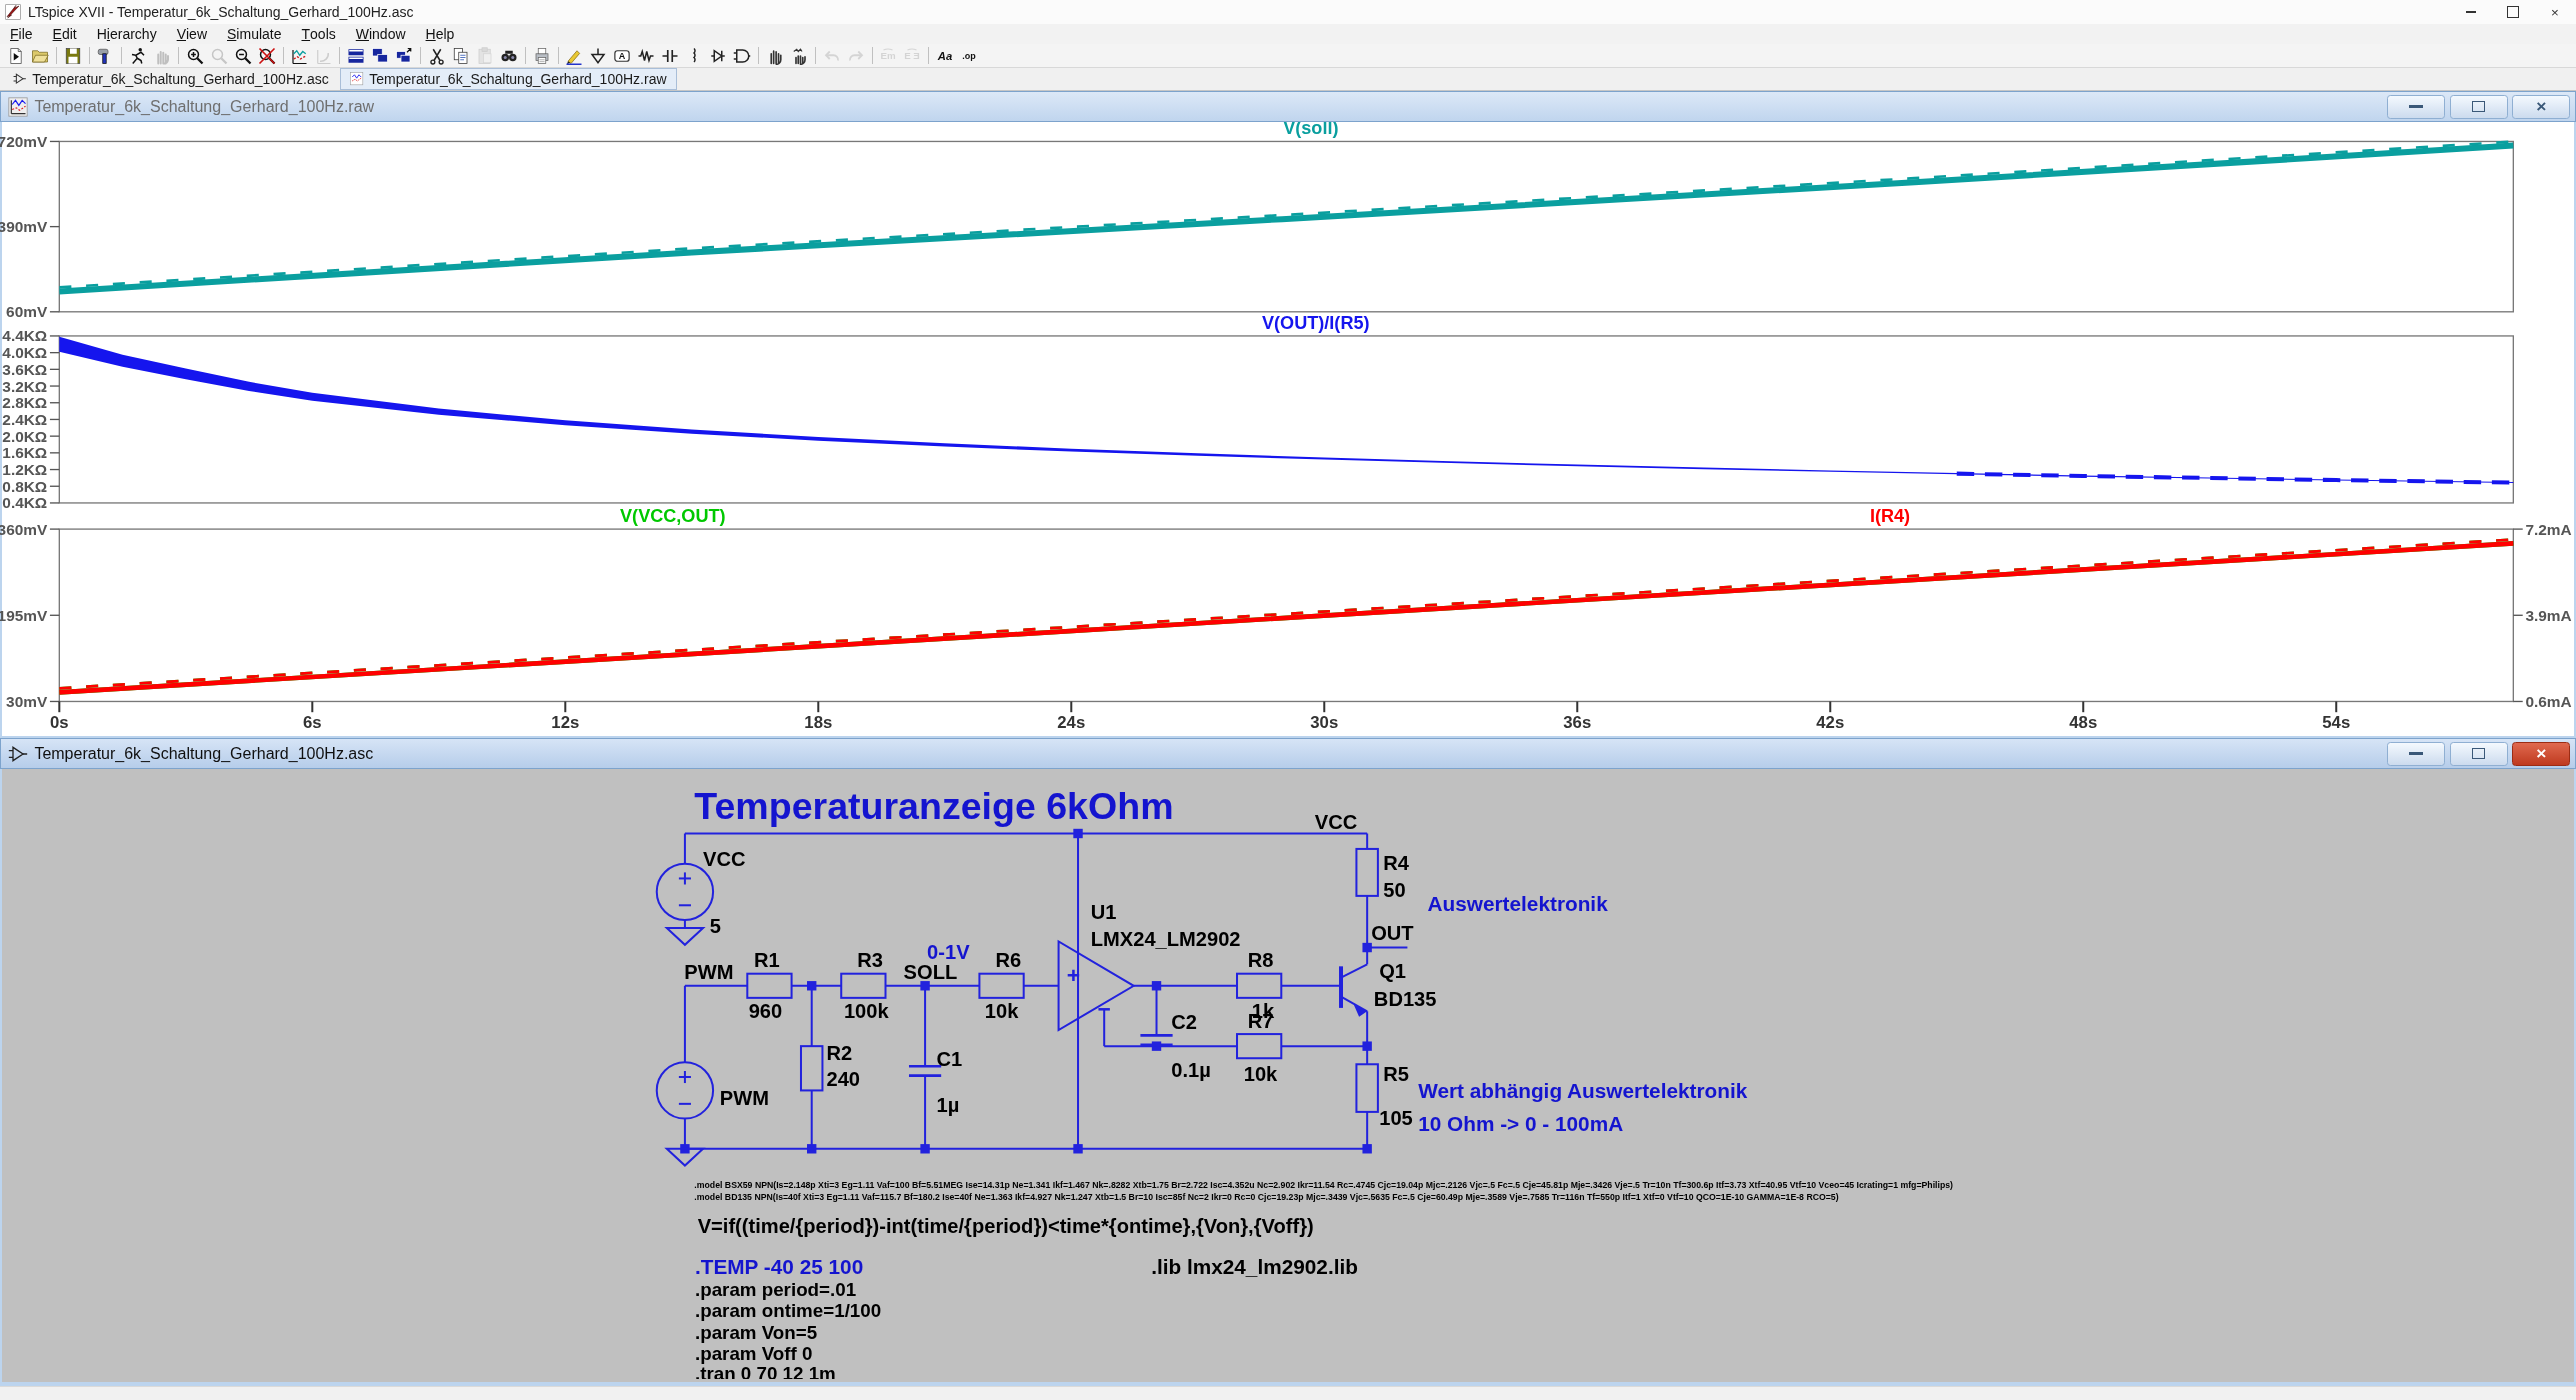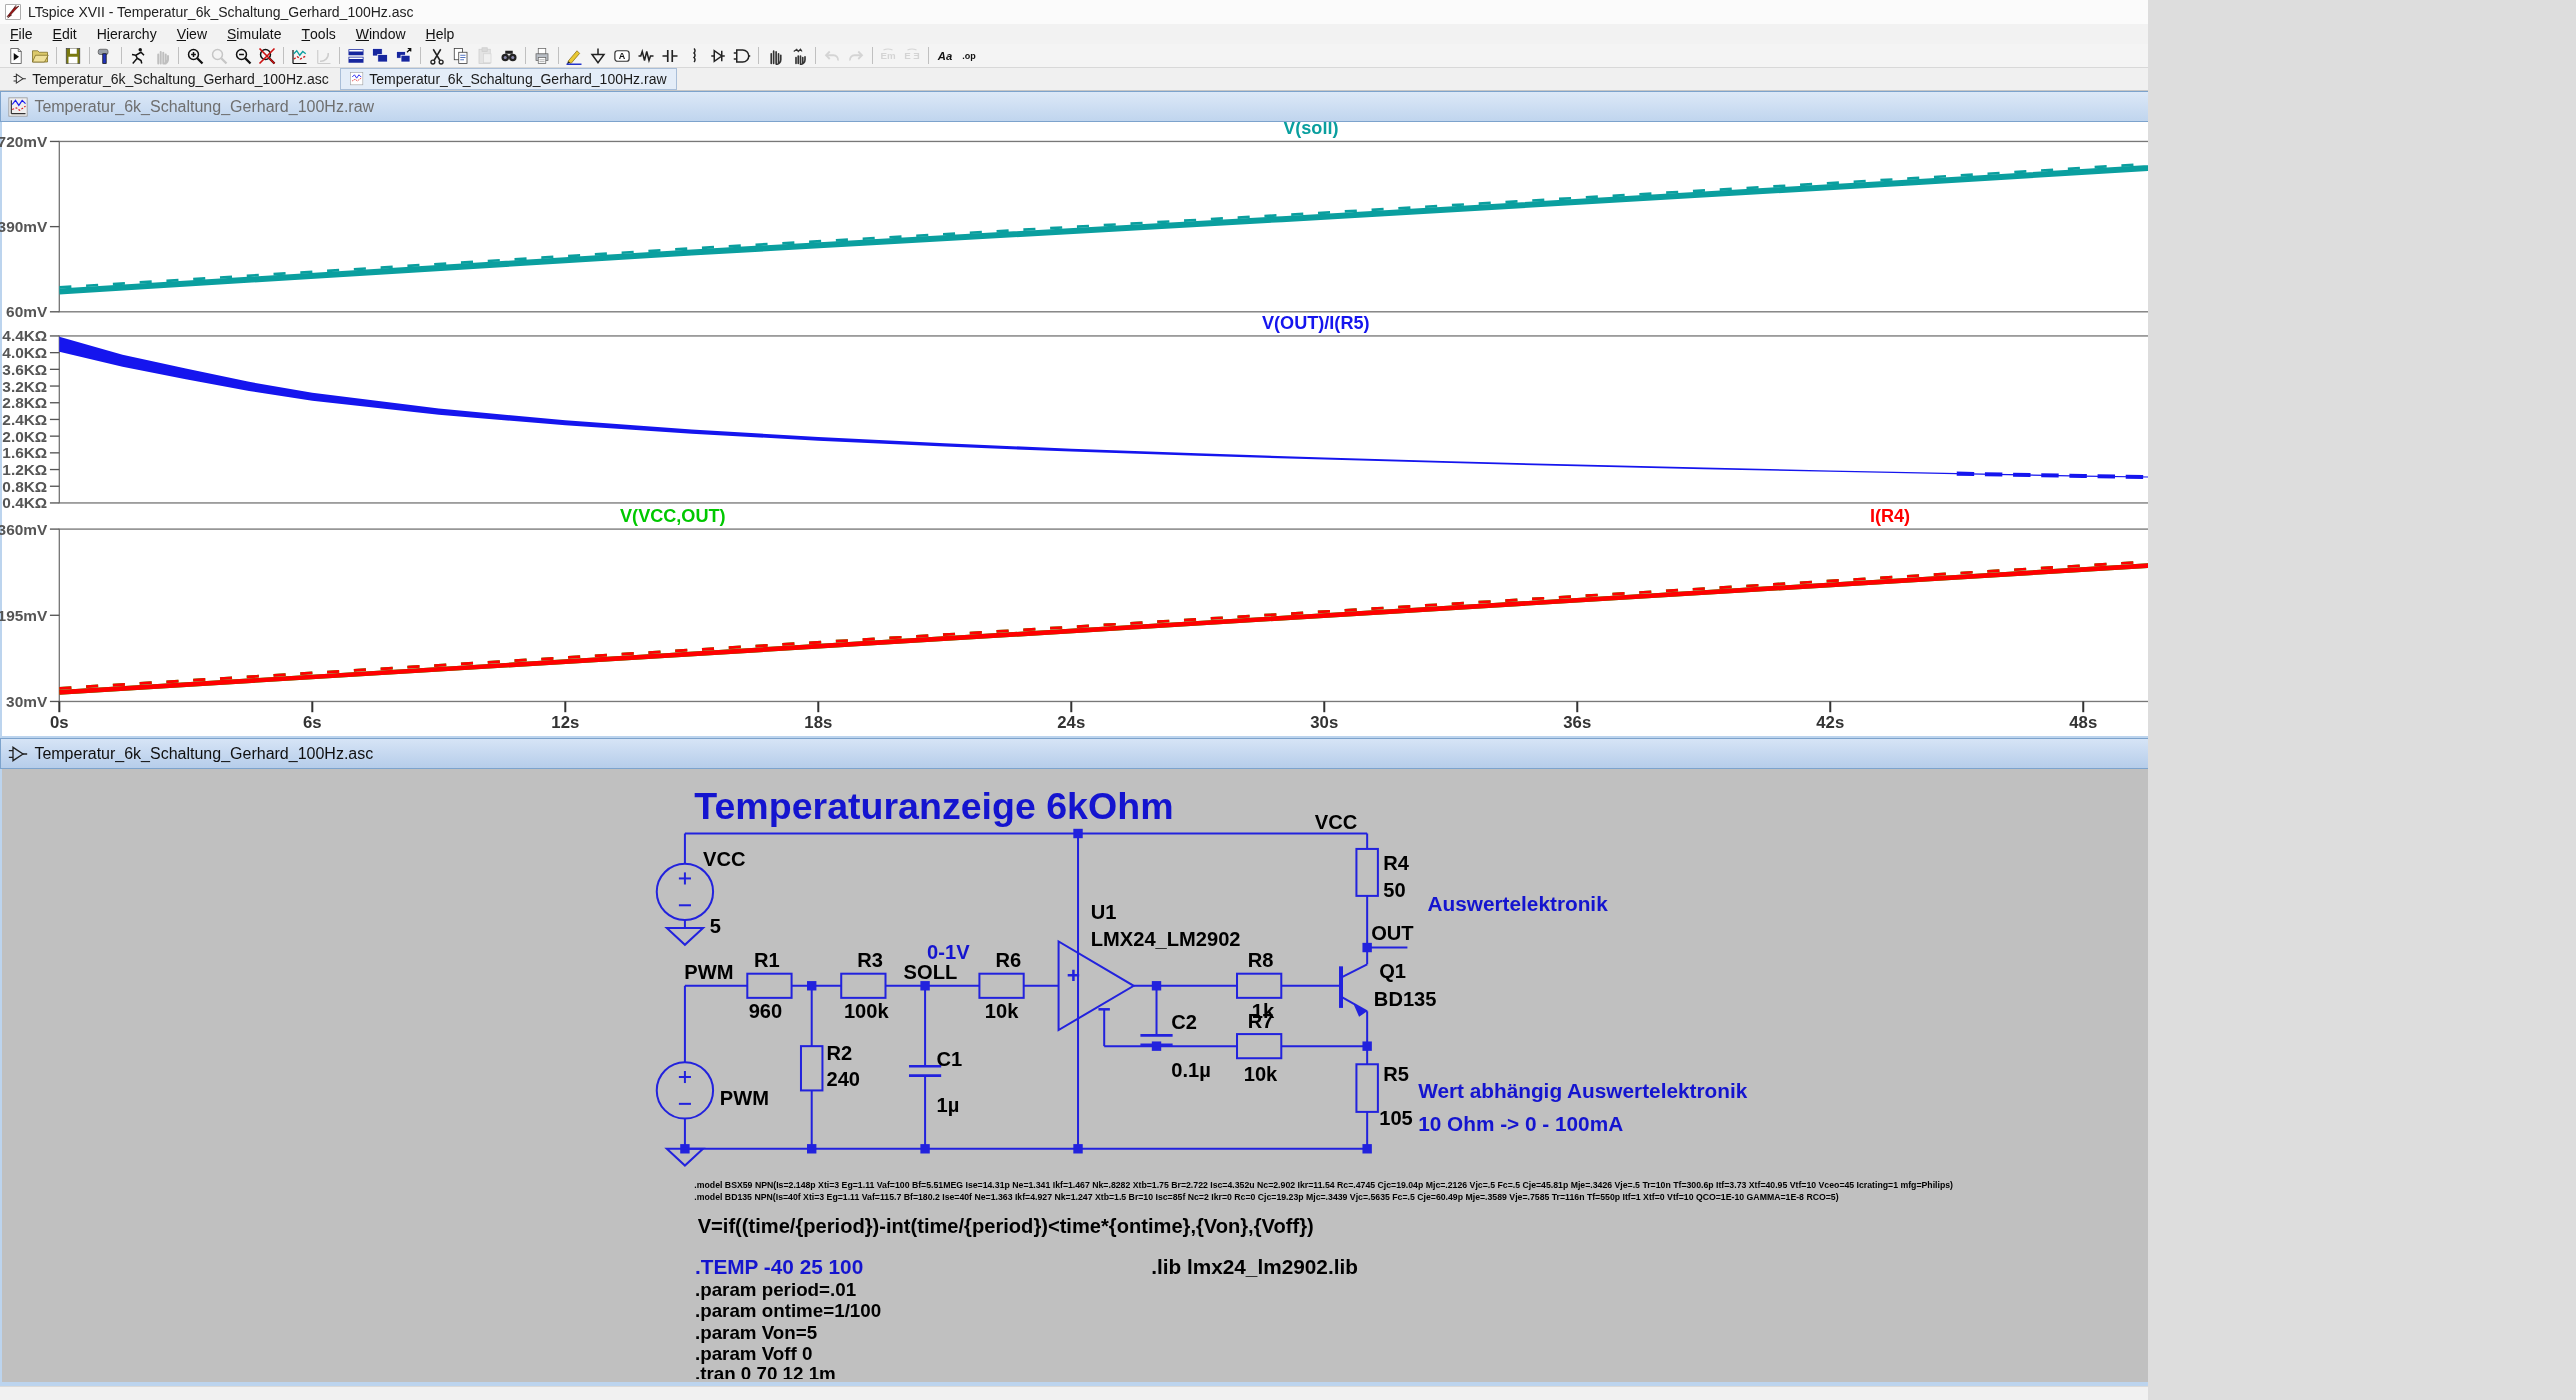--- a/index.html
+++ b/index.html
@@ -1,16 +1,16 @@
 <!DOCTYPE html>
 <html style="font-size:10.7px"><head>
 <meta charset="utf-8">
 <style>
   html,body{margin:0;padding:0;background:#ddd;}
-  #screen{position:relative;width:2148px;height:1401px;background:#4d7c0f;
+  #screen{position:relative;width:2576px;height:1401px;background:#4d7c0f;
     font-family:"Liberation Sans",sans-serif;overflow:hidden;text-decoration:underline;}
   
   #titlebar{position:absolute;left:0;top:0;width:2576px;height:24px;background:#fbfbfb;
     border-bottom:0.7px solid #e4e4e4;display:flex;align-items:center;font-size:14px;color:#222;}
   #titlebar .appicon{margin:0 6.7px 0 5.4px;display:flex;}
   #main-controls{position:absolute;right:0;top:0;height:24px;display:flex;}
   #main-controls .mc{width:42px;height:24px;display:flex;align-items:center;justify-content:center;color:#333;font-size:13.4px;}
   .mc .box{width:9.4px;height:9.4px;border:1.1px solid #333;}
   .mc .dash{width:10.7px;height:1.6px;background:#333;}
   #menubar{position:absolute;left:0;top:24px;width:2576px;height:20px;background:#f2f2f2;

